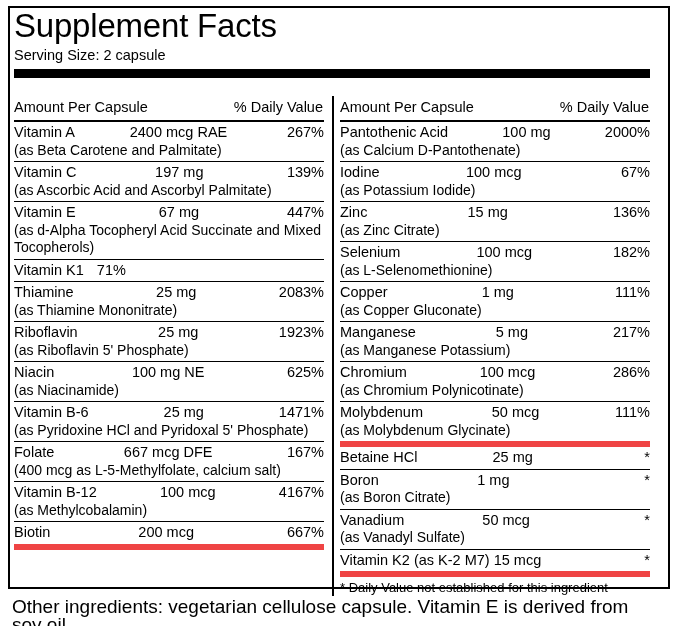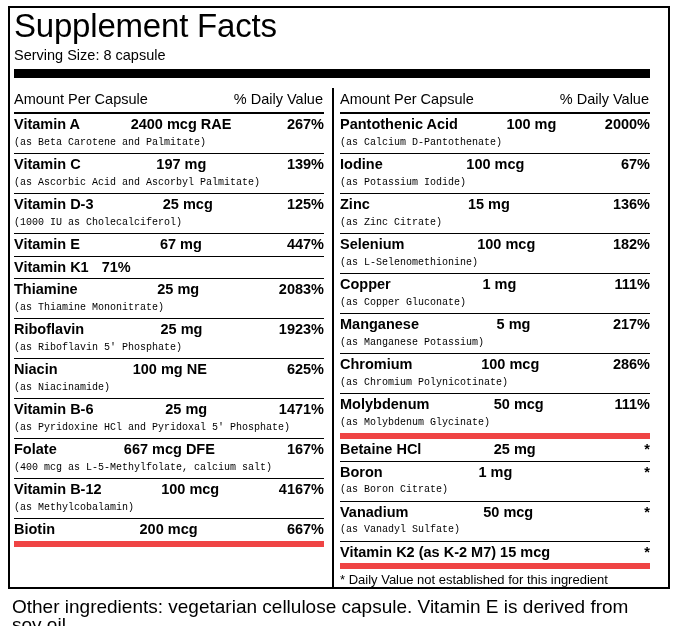--- a/index.html
+++ b/index.html
@@ -47,21 +47,21 @@
     line-height: 18px;
     margin-top: 2px;
   }
   .thickrule {
     height: 9px;
     background: #000;
     margin-top: 5px;
   }
   .columns {
     display: flex;
-    margin-top: 8px;
+    margin-top: 16px;
   }
   .col {
     width: 310px;
     box-sizing: border-box;
   }
   .col.left {
     margin-right: 0px;
   }
   .gutter {
     width: 16px;
@@ -90,37 +90,35 @@
     border-bottom: 1px solid #000;
     padding: 2px 0 2px 0;
     font-size: 14.5px;
     line-height: 17.5px;
   }
   .row:last-child { }
   .row .main {
     display: flex;
     align-items: center;
     white-space: nowrap;
-    font-weight: bold;
   }
   .row .nm { }
   .row .amount {
     flex: 1 1 auto;
     text-align: center;
     padding: 0 2px;
   }
   .row .dv {
     text-align: right;
     min-width: 42px;
   }
   .row .sub {
-    font-size: 10px;
+    font-size: 14px;
     line-height: 17.5px;
     white-space: normal;
-    font-family: Liberation Mono, monospace;
   }
   .row.thickbottom {
     border-bottom: 6px solid #ef4444;
   }
   .footnote {
     font-size: 13px;
     line-height: 16px;
     padding-top: 3px;
   }
   .other {
@@ -140,21 +138,21 @@
   }
 </style>
 </head>
 <body>
 
 <div class="page">
   <div class="outer-frame"></div>
 
   <div class="inner">
     <div class="title">Supplement Facts</div>
-    <div class="serving">Serving Size: 8 capsule</div>
+    <div class="serving">Serving Size: 2 capsule</div>
     <div class="thickrule"></div>
 
     <div class="columns">
 
       <div class="col left">
         <div class="colhead">
           <span class="amt">Amount Per Capsule</span>
           <span class="dv">% Daily Value</span>
         </div>
 
@@ -169,35 +167,28 @@
 
         <div class="row">
           <div class="main">
             <span class="nm">Vitamin C</span>
             <span class="amount">197 mg</span>
             <span class="dv">139%</span>
           </div>
           <div class="sub">(as Ascorbic Acid and Ascorbyl Palmitate)</div>
         </div>
 
-        <div class="row">
-          <div class="main">
-            <span class="nm">Vitamin D-3</span>
-            <span class="amount">25 mcg</span>
-            <span class="dv">125%</span>
-          </div>
-          <div class="sub">(1000 IU as Cholecalciferol)</div>
-        </div>
 
         <div class="row">
           <div class="main">
             <span class="nm">Vitamin E</span>
             <span class="amount">67 mg</span>
             <span class="dv">447%</span>
           </div>
+          <div class="sub">(as d-Alpha Tocopheryl Acid Succinate and Mixed Tocopherols)</div>
         </div>
 
         <div class="row">
           <div class="main">
             <span class="nm">Vitamin K1</span>
             <span class="dv">71%</span>
           </div>
         </div>
 
         <div class="row">

